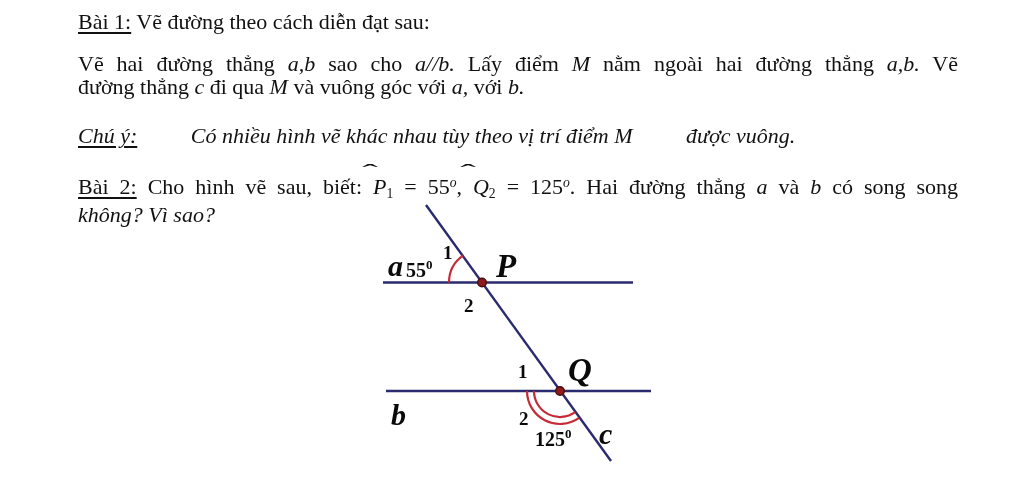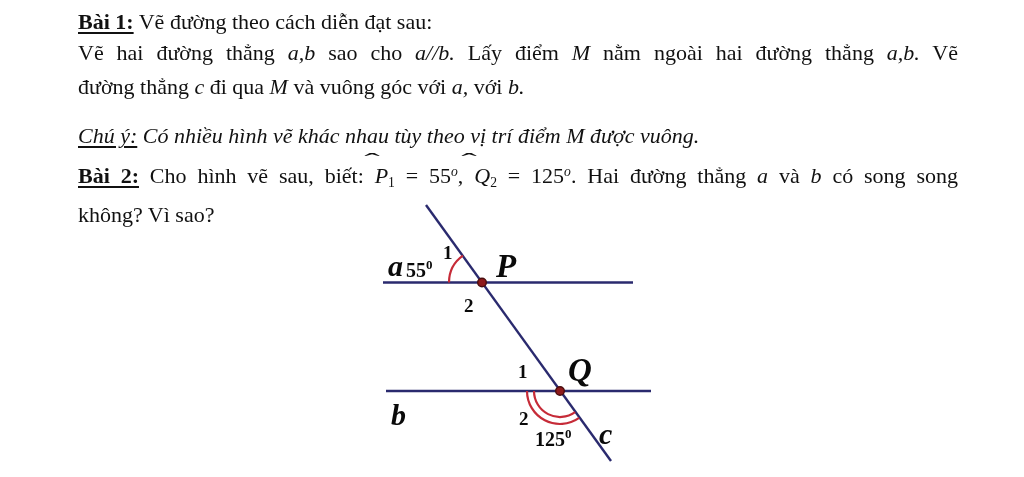--- a/index.html
+++ b/index.html
@@ -6,23 +6,23 @@
   body{
     width:1024px;height:477px;position:relative;background:#ffffff;
     font-family:"Liberation Serif","DejaVu Serif",serif;
     color:#111;overflow:hidden;
   }
   .tline{
     position:absolute;left:78px;width:880px;
     font-size:22px;line-height:30px;white-space:normal;
   }
   .just{text-align:justify;text-align-last:justify;}
-  .bu{font-weight:bold;text-decoration:underline;text-decoration-thickness:2px;text-underline-offset:3px;}
+  .bu{font-weight:normal;text-decoration:underline;text-decoration-thickness:2px;text-underline-offset:3px;}
   .biu{font-weight:normal;font-style:italic;text-decoration:underline;text-decoration-thickness:2px;text-underline-offset:3px;}
-  .it{font-style:italic;}
+  .it{font-style:italic;margin-left:48px;}
   .mv{font-style:italic;}
   .msub{font-size:0.62em;vertical-align:-0.28em;}
   .dsup{font-size:0.62em;vertical-align:0.5em;font-style:italic;}
   .wh{position:relative;display:inline-block;font-style:italic;}
   .wh .acc{
     position:absolute;left:0;right:0;top:-0.55em;height:1em;
     text-align:center;transform:scaleX(2.6);font-size:0.82em;
     line-height:1;font-style:normal;pointer-events:none;
   }
   svg text{fill:#0a0a0a;}
@@ -32,37 +32,37 @@
   .figdeg{font-family:"Liberation Serif",serif;font-weight:bold;font-size:20px;}
   .figsup{font-family:"Liberation Serif",serif;font-weight:bold;font-size:13px;}
 </style>
 </head>
 <body>
 
 <div class="tline" style="top:7px;">
   <span class="bu">Bài 1:</span><span> Vẽ đường theo cách diễn đạt sau:</span>
 </div>
 
-<div class="tline just" style="top:38px;">
+<div class="tline just" style="top:49px;">
   <span>Vẽ hai đường thẳng </span><span class="mv">a,b</span><span> sao cho </span><span class="mv">a//b.</span><span> Lấy điểm </span><span class="mv">M</span><span> nằm ngoài hai đường thẳng </span><span class="mv">a,b.</span><span> Vẽ</span>
 </div>
 
 <div class="tline" style="top:72px;">
   <span>đường thẳng </span><span class="mv">c</span><span> đi qua </span><span class="mv">M</span><span> và vuông góc với </span><span class="mv">a,</span><span> với </span><span class="mv">b.</span>
 </div>
 
 <div class="tline" style="top:121px;">
   <span class="biu">Chú ý:</span><span class="it"> Có nhiều hình vẽ khác nhau tùy theo vị trí điểm </span><span class="mv">M</span><span class="it"> được vuông.</span>
 </div>
 
-<div class="tline just" style="top:157px;">
+<div class="tline just" style="top:168px;">
   <span class="bu">Bài 2:</span><span> Cho hình vẽ sau, biết: </span><span class="wh"><span class="acc">ˆ</span><span>P</span></span><span class="msub">1</span><span> = 55</span><span class="dsup">o</span><span>, </span><span class="wh"><span class="acc">ˆ</span><span>Q</span></span><span class="msub">2</span><span> = 125</span><span class="dsup">o</span><span>.</span><span> Hai đường thẳng </span><span class="mv">a</span><span> và </span><span class="mv">b</span><span> có song song</span>
 </div>
 
-<div class="tline" style="top:200px;">không? Vì sao?</div>
+<div class="tline" style="top:200px;font-style:italic;">không? Vì sao?</div>
 
 <svg style="position:absolute;left:0;top:0;" width="1024" height="477" viewBox="0 0 1024 477">
 
   <line x1="383" y1="282.5" x2="633" y2="282.5" stroke-width="2.4" stroke="#2a2a6e"></line>
   <line x1="386" y1="391" x2="651" y2="391" stroke-width="2.4" stroke="#2a2a6e"></line>
   <line x1="426" y1="205" x2="611" y2="461" stroke-width="2.4" stroke="#2a2a6e"></line>
 
   <path d="M 449 282.5 A 33 33 0 0 1 462.9 255.6" fill="none" stroke-width="2.2" stroke="#c62b38"></path>
   <path d="M 579.1 417.9 A 33 33 0 0 1 527 391" fill="none" stroke-width="2.2" stroke="#c62b38"></path>
   <path d="M 575.1 412.2 A 26 26 0 0 1 534 391" fill="none" stroke-width="2.2" stroke="#c62b38"></path>

